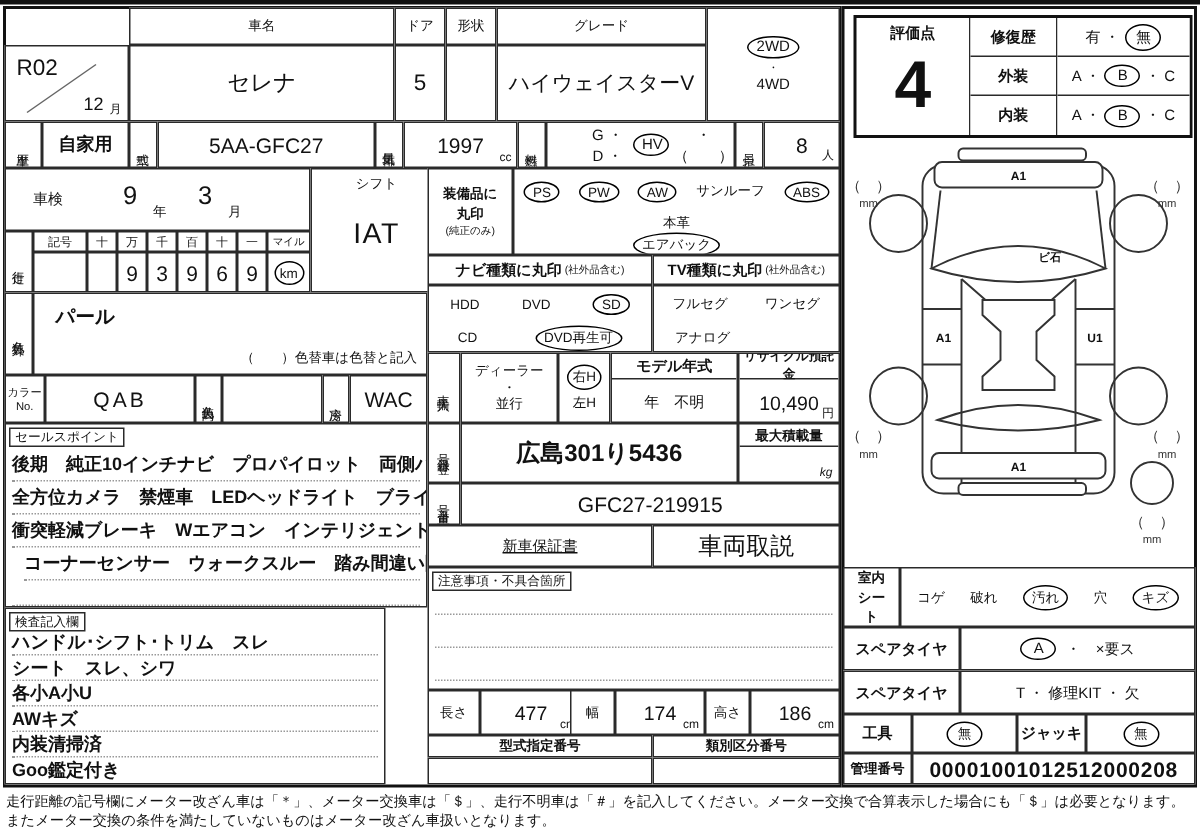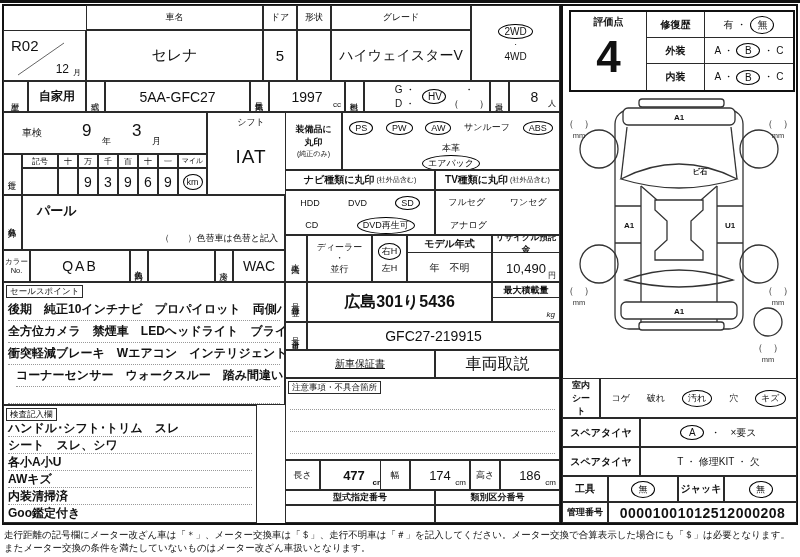--- a/index.html
+++ b/index.html
@@ -227,21 +227,21 @@
     <span class="tag" style="left:2px;top:2px;">検査記入欄</span>
     <div class="hand dl" style="position:absolute;left:4px;right:4px;top:13px;height:17px;line-height:19px;">ハンドル･シフト･トリム　スレ</div>
     <div class="hand dl" style="position:absolute;left:4px;right:4px;top:30px;height:17px;line-height:19px;">シート　スレ、シワ</div>
     <div class="hand dl" style="position:absolute;left:4px;right:4px;top:47px;height:17px;line-height:19px;">各小A小U</div>
     <div class="hand dl" style="position:absolute;left:4px;right:4px;top:64px;height:17px;line-height:19px;">AWキズ</div>
     <div class="hand dl" style="position:absolute;left:4px;right:4px;top:81px;height:17px;line-height:19px;">内装清掃済</div>
     <div class="hand" style="position:absolute;left:4px;right:4px;top:98px;height:17px;line-height:19px;">Goo鑑定付き</div>
   </div>
 
   <div class="c cen" style="left:285px;top:460px;width:35px;height:30px;font-size:9px;">長さ</div>
-  <div class="c" style="left:320px;top:460px;width:68px;height:30px;font-weight:bold;">
+  <div class="c" style="left:320px;top:460px;width:68px;height:30px;">
     <span class="cen" style="position:absolute;inset:0;font-size:13px;">477</span>
     <span style="position:absolute;right:3px;bottom:2px;font-size:8px;">cm</span>
   </div>
   <div class="c cen" style="left:380px;top:460px;width:30px;height:30px;font-size:9px;">幅</div>
   <div class="c" style="left:410px;top:460px;width:60px;height:30px;">
     <span class="cen" style="position:absolute;inset:0;font-size:13px;">174</span>
     <span style="position:absolute;right:3px;bottom:2px;font-size:8px;">cm</span>
   </div>
   <div class="c cen" style="left:470px;top:460px;width:30px;height:30px;font-size:9px;">高さ</div>
   <div class="c" style="left:500px;top:460px;width:60px;height:30px;">

